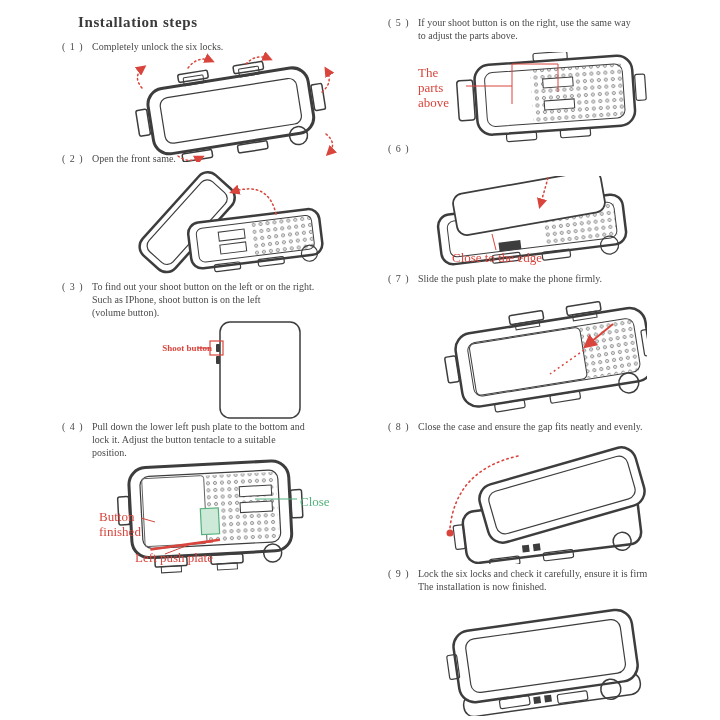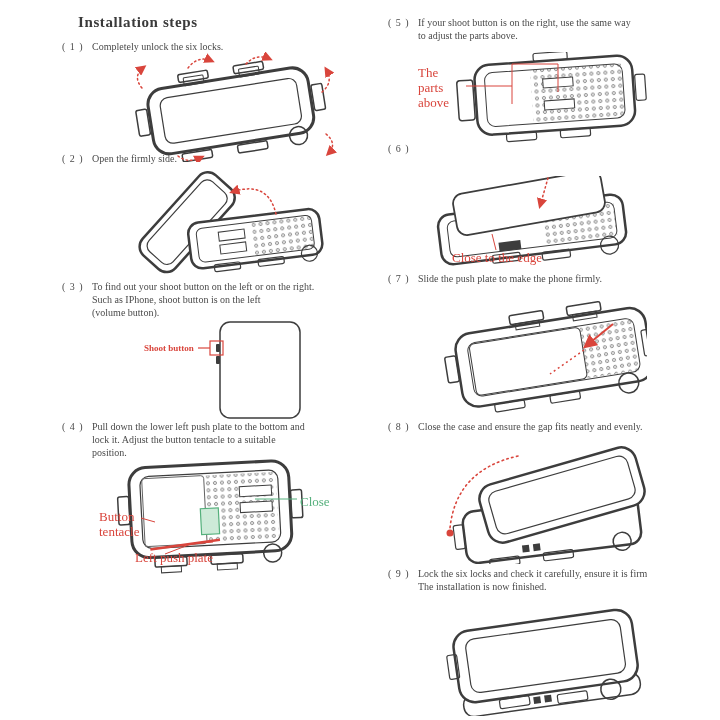--- a/index.html
+++ b/index.html
@@ -57,21 +57,21 @@
         <path d="M 30,36 Q 20,24 32,15" marker-end="url(#ah1)"></path>
         <path d="M 210,40 Q 222,30 214,17" marker-end="url(#ah1)"></path>
         <path d="M 66,104 Q 76,112 90,105" marker-end="url(#ah1)"></path>
         <path d="M 214,82 Q 226,92 216,102" marker-end="url(#ah1)"></path>
       </g>
     </svg>
   </div>
 
   <div class="step col-l" style="top:152px">
     <span class="step-num">( 2 )</span>
-    <span class="step-text">Open the firmly side.</span>
+    <span class="step-text">Open the front same.</span>
   </div>
 
   <div class="diagram" style="left:128px;top:168px">
     <svg width="200" height="112" viewBox="0 0 200 112">
       <defs>
         <marker id="ah2" markerWidth="7" markerHeight="7" refX="5" refY="3.5" orient="auto">
           <path d="M0,0 L7,3.5 L0,7 Z" fill="#d9453c"></path>
         </marker>
         <pattern id="dots2" width="7" height="7" patternUnits="userSpaceOnUse">
           <circle cx="3" cy="3" r="1.5" fill="none" stroke="#555555" stroke-width="0.7"></circle>
@@ -103,21 +103,21 @@
   </div>
 
   <div class="diagram" style="left:140px;top:318px;width:200px;height:105px">
     <svg width="200" height="105" viewBox="0 0 200 105">
       <rect x="80" y="4" width="80" height="96" rx="10" fill="#ffffff" stroke="#3d3d3d" stroke-width="1.5"></rect>
       <rect x="76" y="26" width="4" height="8" rx="1" fill="#3d3d3d"></rect>
       <rect x="76" y="38" width="4" height="8" rx="1" fill="#3d3d3d"></rect>
       <rect x="70" y="23" width="13" height="14" fill="none" stroke="#d9453c" stroke-width="1.2"></rect>
       <line x1="58" y1="30" x2="70" y2="30" stroke="#d9453c" stroke-width="1.2"></line>
     </svg>
-    <div class="callout red bold" style="left:4px;top:25px;width:56px;text-align:left">Shoot button</div>
+    <div class="callout red bold" style="left:16px;top:25px;width:56px;text-align:right">Shoot button</div>
   </div>
 
   <div class="step col-l" style="top:420px">
     <span class="step-num">( 4 )</span>
     <span class="step-text">Pull down the lower left push plate to the bottom and
 lock it. Adjust the button tentacle to a suitable
 position.</span>
   </div>
 
   <div class="diagram" style="left:95px;top:452px;width:240px;height:140px">
@@ -141,21 +141,21 @@
         <rect x="64" y="112" width="20" height="6" stroke-width="1"></rect>
         <rect x="120" y="112" width="20" height="6" stroke-width="1"></rect>
         <rect x="24" y="40" width="11" height="28" rx="2" stroke-width="1.5"></rect>
         <rect x="197" y="42" width="11" height="28" rx="2" stroke-width="1.5"></rect>
         <circle cx="176" cy="104" r="9" stroke-width="1.5"></circle>
       </g>
       <line x1="46" y1="66" x2="60" y2="70" stroke="#d9453c" stroke-width="1"></line>
       <line x1="160" y1="47" x2="202" y2="47" stroke="#55b07c" stroke-width="1"></line>
       <path d="M 70,102 L 96,92 L 118,90" stroke="#d9453c" stroke-width="1" fill="none"></path>
     </svg>
-    <div class="callout red" style="left:4px;top:58px;width:40px">Button tentacle</div>
+    <div class="callout red" style="left:4px;top:58px;width:40px">Button finished</div>
     <div class="callout green" style="left:205px;top:43px;width:34px">Close</div>
     <div class="callout red" style="left:40px;top:99px;width:80px">Left push plate</div>
   </div>
 
   <div class="step col-r" style="top:16px">
     <span class="step-num">( 5 )</span>
     <span class="step-text">If your shoot button is on the right, use the same way
 to adjust the parts above.</span>
   </div>
 

